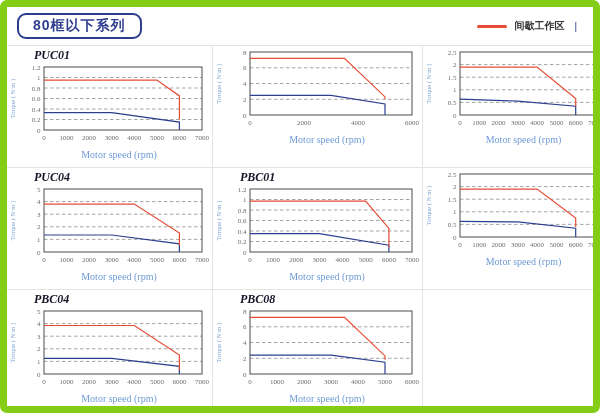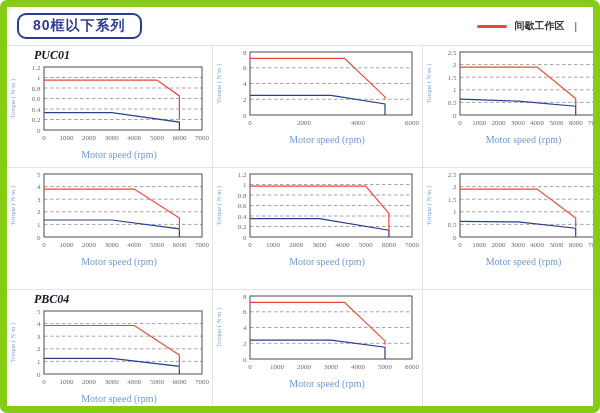--- a/index.html
+++ b/index.html
@@ -115,20 +115,21 @@
           <text class="tick" x="152.7" y="77" text-anchor="middle">6000</text>
           <text class="tick" x="172.0" y="77" text-anchor="middle">7000</text>
           <text class="ylab" transform="translate(7.5 35.5) rotate(-90)" text-anchor="middle">Torque ( N·m )</text>
           <polyline fill="none" stroke="#2a3f8f" stroke-width="1.2" points="37.0,51.1 94.9,53.1 152.7,58.2 152.7,67.0"></polyline>
           <polyline fill="none" stroke="#e74a33" stroke-width="1.2" points="37.0,19.1 114.1,19.1 152.7,50.6 152.7,58.2"></polyline>
         </svg>
       <div class="xlabel">Motor speed (rpm)</div>
     </div>
 
     <div class="cell c1">
+      <div class="chart-title"><span>PUC04</span></div>
       <svg class="plot" width="100%" height="88">
           <line x1="37" y1="54.4" x2="195" y2="54.4" stroke="#9b9b9b" stroke-width="0.9" stroke-dasharray="3.5,2.5"></line>
           <line x1="37" y1="41.8" x2="195" y2="41.8" stroke="#9b9b9b" stroke-width="0.9" stroke-dasharray="3.5,2.5"></line>
           <line x1="37" y1="29.2" x2="195" y2="29.2" stroke="#9b9b9b" stroke-width="0.9" stroke-dasharray="3.5,2.5"></line>
           <line x1="37" y1="16.6" x2="195" y2="16.6" stroke="#9b9b9b" stroke-width="0.9" stroke-dasharray="3.5,2.5"></line>
           <rect x="37" y="4" width="158" height="63" fill="none" stroke="#4d4d4d" stroke-width="1"></rect>
           <text class="tick" x="33.5" y="69.5" text-anchor="end">0</text>
           <text class="tick" x="33.5" y="56.9" text-anchor="end">1</text>
           <text class="tick" x="33.5" y="44.3" text-anchor="end">2</text>
           <text class="tick" x="33.5" y="31.7" text-anchor="end">3</text>
@@ -143,20 +144,21 @@
           <text class="tick" x="172.4" y="77" text-anchor="middle">6000</text>
           <text class="tick" x="195.0" y="77" text-anchor="middle">7000</text>
           <text class="ylab" transform="translate(7.5 35.5) rotate(-90)" text-anchor="middle">Torque ( N·m )</text>
           <polyline fill="none" stroke="#2a3f8f" stroke-width="1.2" points="37.0,50.0 104.7,50.0 172.4,58.8 172.4,67.0"></polyline>
           <polyline fill="none" stroke="#e74a33" stroke-width="1.2" points="37.0,19.1 127.3,19.1 172.4,48.1 172.4,60.7"></polyline>
         </svg>
       <div class="xlabel">Motor speed (rpm)</div>
     </div>
 
     <div class="cell c2">
+      <div class="chart-title"><span>PBC01</span></div>
       <svg class="plot" width="100%" height="88">
           <line x1="37" y1="56.5" x2="199" y2="56.5" stroke="#9b9b9b" stroke-width="0.9" stroke-dasharray="3.5,2.5"></line>
           <line x1="37" y1="46.0" x2="199" y2="46.0" stroke="#9b9b9b" stroke-width="0.9" stroke-dasharray="3.5,2.5"></line>
           <line x1="37" y1="35.5" x2="199" y2="35.5" stroke="#9b9b9b" stroke-width="0.9" stroke-dasharray="3.5,2.5"></line>
           <line x1="37" y1="25.0" x2="199" y2="25.0" stroke="#9b9b9b" stroke-width="0.9" stroke-dasharray="3.5,2.5"></line>
           <line x1="37" y1="14.5" x2="199" y2="14.5" stroke="#9b9b9b" stroke-width="0.9" stroke-dasharray="3.5,2.5"></line>
           <rect x="37" y="4" width="162" height="63" fill="none" stroke="#4d4d4d" stroke-width="1"></rect>
           <text class="tick" x="33.5" y="69.5" text-anchor="end">0</text>
           <text class="tick" x="33.5" y="59.0" text-anchor="end">0.2</text>
           <text class="tick" x="33.5" y="48.5" text-anchor="end">0.4</text>
@@ -230,20 +232,21 @@
           <text class="tick" x="172.4" y="77" text-anchor="middle">6000</text>
           <text class="tick" x="195.0" y="77" text-anchor="middle">7000</text>
           <text class="ylab" transform="translate(7.5 35.5) rotate(-90)" text-anchor="middle">Torque ( N·m )</text>
           <polyline fill="none" stroke="#2a3f8f" stroke-width="1.2" points="37.0,51.3 104.7,51.3 172.4,59.4 172.4,67.0"></polyline>
           <polyline fill="none" stroke="#e74a33" stroke-width="1.2" points="37.0,18.5 127.3,18.5 172.4,48.1 172.4,63.2"></polyline>
         </svg>
       <div class="xlabel">Motor speed (rpm)</div>
     </div>
 
     <div class="cell c2 bottom">
+      <div class="chart-title"><span>PBC08</span></div>
       <svg class="plot" width="100%" height="88">
           <line x1="37" y1="51.3" x2="199" y2="51.3" stroke="#9b9b9b" stroke-width="0.9" stroke-dasharray="3.5,2.5"></line>
           <line x1="37" y1="35.5" x2="199" y2="35.5" stroke="#9b9b9b" stroke-width="0.9" stroke-dasharray="3.5,2.5"></line>
           <line x1="37" y1="19.8" x2="199" y2="19.8" stroke="#9b9b9b" stroke-width="0.9" stroke-dasharray="3.5,2.5"></line>
           <rect x="37" y="4" width="162" height="63" fill="none" stroke="#4d4d4d" stroke-width="1"></rect>
           <text class="tick" x="33.5" y="69.5" text-anchor="end">0</text>
           <text class="tick" x="33.5" y="53.8" text-anchor="end">2</text>
           <text class="tick" x="33.5" y="38.0" text-anchor="end">4</text>
           <text class="tick" x="33.5" y="22.3" text-anchor="end">6</text>
           <text class="tick" x="33.5" y="6.5" text-anchor="end">8</text>

